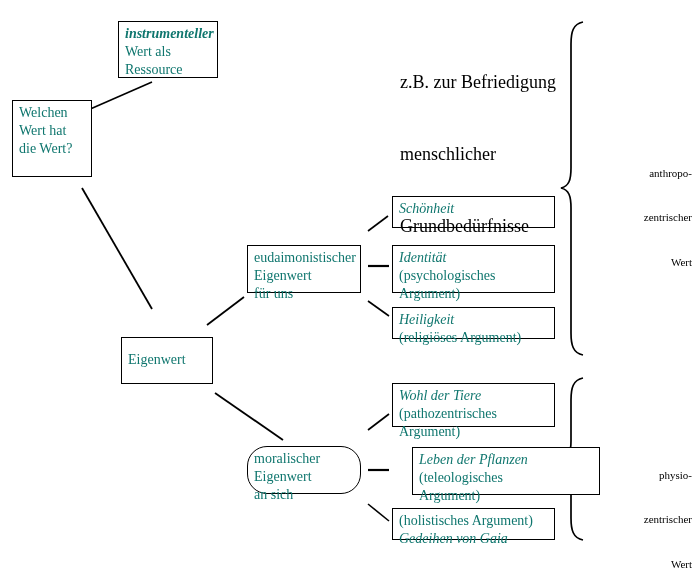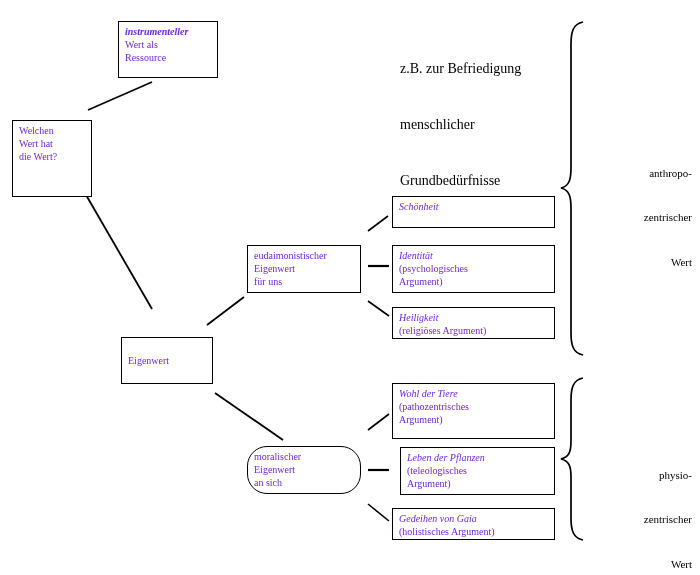--- a/index.html
+++ b/index.html
@@ -17,38 +17,38 @@
     height: 575px;
     background: #ffffff;
     overflow: hidden;
   }
   .box {
     position: absolute;
     box-sizing: border-box;
     border: 1.4px solid #000000;
     background: #ffffff;
     padding: 3px 5px 3px 6px;
-    font-size: 10px;
+    font-size: 14px;
     line-height: 1.30;
-    color: #6d28d9;
+    color: #0f766e;
   }
   .box .ln {
     display: block;
     white-space: pre;
   }
   .ital {
     font-style: italic;
   }
   .bolditalic {
     font-style: italic;
     font-weight: bold;
   }
   .freetext {
     position: absolute;
-    font-size: 14px;
+    font-size: 18px;
     line-height: 1.33;
     white-space: pre;
     color: #000;
   }
   .freetext .ln { display: block; white-space: pre; }
   .rlabel {
     position: absolute;
     font-size: 11px;
     line-height: 1.35;
     text-align: right;
@@ -102,21 +102,21 @@
 
     <path stroke-width="1.7" d="M 583 378
              C 573 380, 571 388, 571 400
              L 571 441
              C 571 452, 569 457, 561 459
              C 569 461, 571 466, 571 477
              L 571 518
              C 571 530, 573 538, 583 540"></path>
   </svg>
 
-  <div class="box" style="left:12px; top:120px; width:80px; height:77px;">
+  <div class="box" style="left:12px; top:100px; width:80px; height:77px;">
     <span class="ln">Welchen</span>
     <span class="ln">Wert hat</span>
     <span class="ln">die Wert?</span>
   </div>
 
   <div class="box" style="left:118px; top:21px; width:100px; height:57px;">
     <span class="ln bolditalic">instrumenteller</span>
     <span class="ln">Wert als</span>
     <span class="ln">Ressource</span>
   </div>
@@ -145,35 +145,35 @@
     <span class="ln ital">Identität</span>
     <span class="ln">(psychologisches</span>
     <span class="ln">Argument)</span>
   </div>
 
   <div class="box" style="left:392px; top:307px; width:163px; height:32px;">
     <span class="ln ital">Heiligkeit</span>
     <span class="ln">(religiöses Argument)</span>
   </div>
 
-  <div class="box" style="left:392px; top:383px; width:163px; height:56px;">
+  <div class="box" style="left:392px; top:383px; width:163px; height:44px;">
     <span class="ln ital">Wohl der Tiere</span>
     <span class="ln">(pathozentrisches</span>
     <span class="ln">Argument)</span>
   </div>
 
-  <div class="box" style="left:400px; top:447px; width:155px; height:48px;">
+  <div class="box" style="left:412px; top:447px; width:188px; height:48px;">
     <span class="ln ital">Leben der Pflanzen</span>
     <span class="ln">(teleologisches</span>
     <span class="ln">Argument)</span>
   </div>
 
   <div class="box" style="left:392px; top:508px; width:163px; height:32px;">
+    <span class="ln">(holistisches Argument)</span>
     <span class="ln ital">Gedeihen von Gaia</span>
-    <span class="ln">(holistisches Argument)</span>
   </div>
 
   <div class="freetext" style="left:400px; top:23px;">
     <span class="ln">z.B. zur Befriedigung</span>
     <span class="ln">menschlicher</span>
     <span class="ln">Grundbedürfnisse</span>
   </div>
 
   <div class="rlabel" style="left:610px; top:136px; width:82px;">
     <span class="ln">anthropo-</span>

